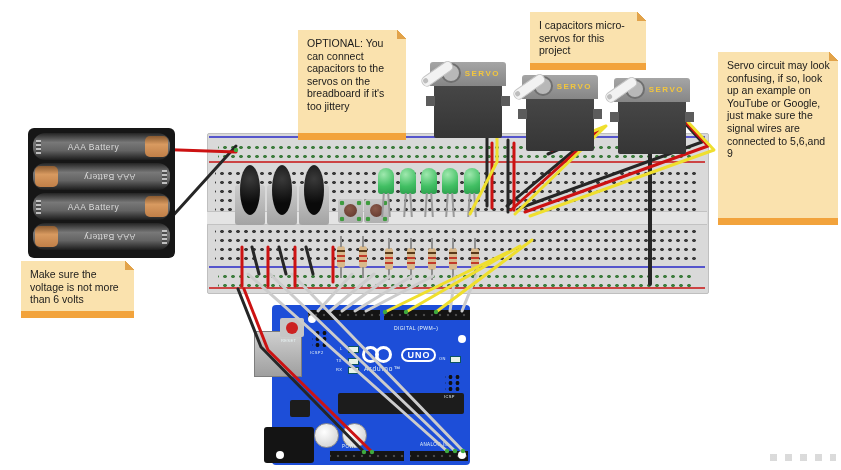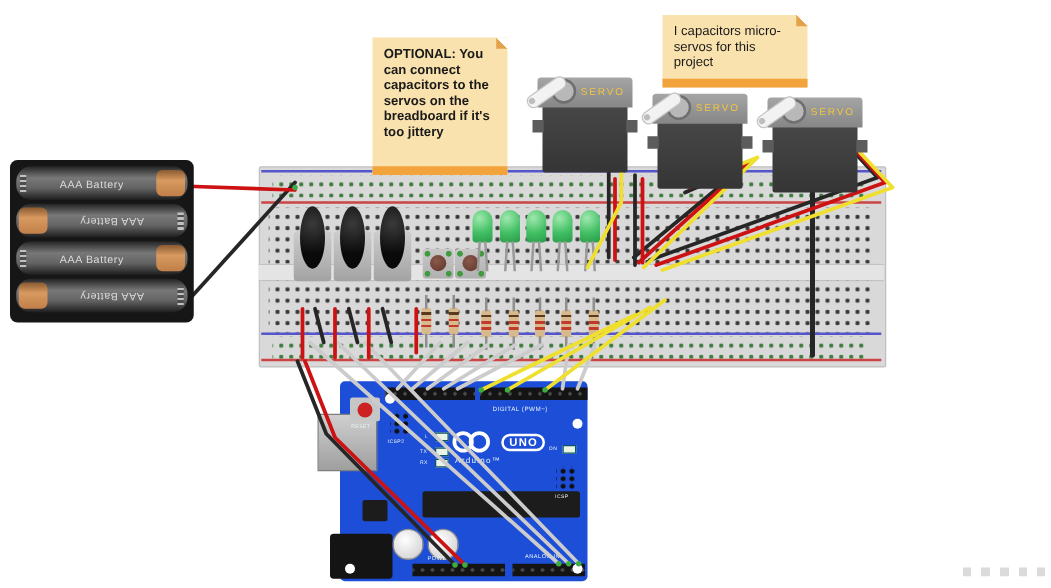--- a/index.html
+++ b/index.html
@@ -6,21 +6,21 @@
   .stage{position:relative;width:841px;height:470px;background:#ffffff;overflow:hidden;
          font-family:"Liberation Sans",sans-serif;}
   
   .note{position:absolute;background:#fae2ae;color:#1a1a1a;font-size:10.5px;line-height:1.2;
         padding:7px 8px 12px 9px;box-sizing:border-box;z-index:6;}
   .note::before{content:"";position:absolute;left:0;right:0;bottom:0;height:7px;background:#f2a33c;}
   .note::after{content:"";position:absolute;top:0;right:0;width:9px;height:9px;
         background:linear-gradient(225deg,#ffffff 49%,#e2a34a 50%);}
   
   .bpack{position:absolute;background:#161616;border-radius:6px;padding:5px;z-index:5;
-         display:flex;flex-direction:column;gap:3px;box-sizing:border-box;}
+         display:flex;flex-direction:column;gap:3px;box-sizing:border-box;margin-left:20px;}
   .bcell{position:relative;height:27px;border-radius:12px;display:flex;align-items:center;
          background:linear-gradient(180deg,#242424,#787878 35%,#636363 65%,#1d1d1d);}
   .btip{width:23px;height:21px;border-radius:5px;background:linear-gradient(180deg,#8a5a30,#d89a60 40%,#c07f48);flex:0 0 auto;margin:0 2px;}
   .blabel{flex:1;text-align:center;color:#dcdcdc;font-size:8.5px;letter-spacing:.5px;white-space:nowrap;}
   .bcell.flip{flex-direction:row-reverse;}
   .bcell.flip .blabel{transform:rotate(180deg);}
   .spring{width:5px;height:14px;margin:0 3px;flex:0 0 auto;
           background:repeating-linear-gradient(180deg,#c0c0c0 0 2px,#4d4d4d 2px 4px);}
   
   .bb{position:absolute;background:#d9d9d9;border:1px solid #bfbfbf;border-radius:2px;z-index:1;}
@@ -51,21 +51,21 @@
   .led::after{right:4px;transform:rotate(-4deg);}
   .resistor{position:absolute;width:8px;height:22px;border-radius:3px;z-index:3;
        background:linear-gradient(180deg,#d8b98c 0 4px,#5a3a1a 4px 6px,#d8b98c 6px 9px,
                   #c23b2a 9px 11px,#d8b98c 11px 14px,#c23b2a 14px 16px,#d8b98c 16px 100%);}
   .resistor::before,.resistor::after{content:"";position:absolute;left:3px;width:2px;height:11px;background:#8f8f8f;}
   .resistor::before{top:-10px;} .resistor::after{bottom:-10px;}
   
   .servo{position:absolute;width:80px;height:78px;z-index:5;}
   .servo-cap{position:absolute;left:2px;top:0;width:76px;height:24px;border-radius:3px 3px 0 0;
        background:linear-gradient(180deg,#a5a5a5,#868686);text-align:right;}
-  .servo-label{font-size:8px;font-weight:normal;letter-spacing:1.5px;color:#f2c63e;line-height:24px;padding-right:6px;}
+  .servo-label{font-size:8px;font-weight:bold;letter-spacing:1.5px;color:#f2c63e;line-height:24px;padding-right:6px;}
   .servo-body{position:absolute;left:6px;top:22px;width:68px;height:54px;border-radius:2px;
        background:linear-gradient(180deg,#474747,#353535);}
   .servo-tab{position:absolute;top:34px;width:9px;height:10px;background:#5c5c5c;}
   .servo-shaft{position:absolute;left:13px;top:1px;width:16px;height:16px;border-radius:50%;
        background:#b8b8b8;border:2px solid #6f6f6f;}
   .servo-arm{position:absolute;left:-12px;top:-4px;width:34px;height:9px;border-radius:5px;
        background:#f2f2f2;border:1px solid #c4c4c4;transform:rotate(-35deg);transform-origin:right center;}
   .servo-arm::before{content:"";position:absolute;left:1px;top:1px;width:5px;height:5px;border-radius:50%;background:#bdbdbd;}
   
   .uno{position:absolute;left:272px;top:305px;width:198px;height:160px;background:#1d4ed8;
@@ -272,21 +272,27 @@
       <span class="blabel">AAA Battery</span>
       <div class="btip"></div>
     </div>
     <div class="bcell flip">
       <div class="spring"></div>
       <span class="blabel">AAA Battery</span>
       <div class="btip"></div>
     </div>
   </div>
 
-  <div class="note" style="left:298px;top:30px;width:108px;height:110px;font-weight:bold;">
+  <div class="note" style="left:298px;top:30px;width:108px;height:110px;">
     <span>OPTIONAL: You can connect capacitors to the servos on the breadboard if it's too jittery</span>
   </div>
   <div class="note" style="left:530px;top:12px;width:116px;height:58px;">
     <span>I capacitors micro-servos for this project</span>
   </div>
+  <div class="note" style="left:718px;top:52px;width:120px;height:173px;">
+    <span>Servo circuit may look confusing, if so, look up an example on YouTube or Google, just make sure the signal wires are connected to 5,6,and 9</span>
+  </div>
+  <div class="note" style="left:21px;top:261px;width:113px;height:57px;">
+    <span>Make sure the voltage is not more than 6 volts</span>
+  </div>
 
   <div class="watermark"></div>
 </div>
 
 </body></html>

